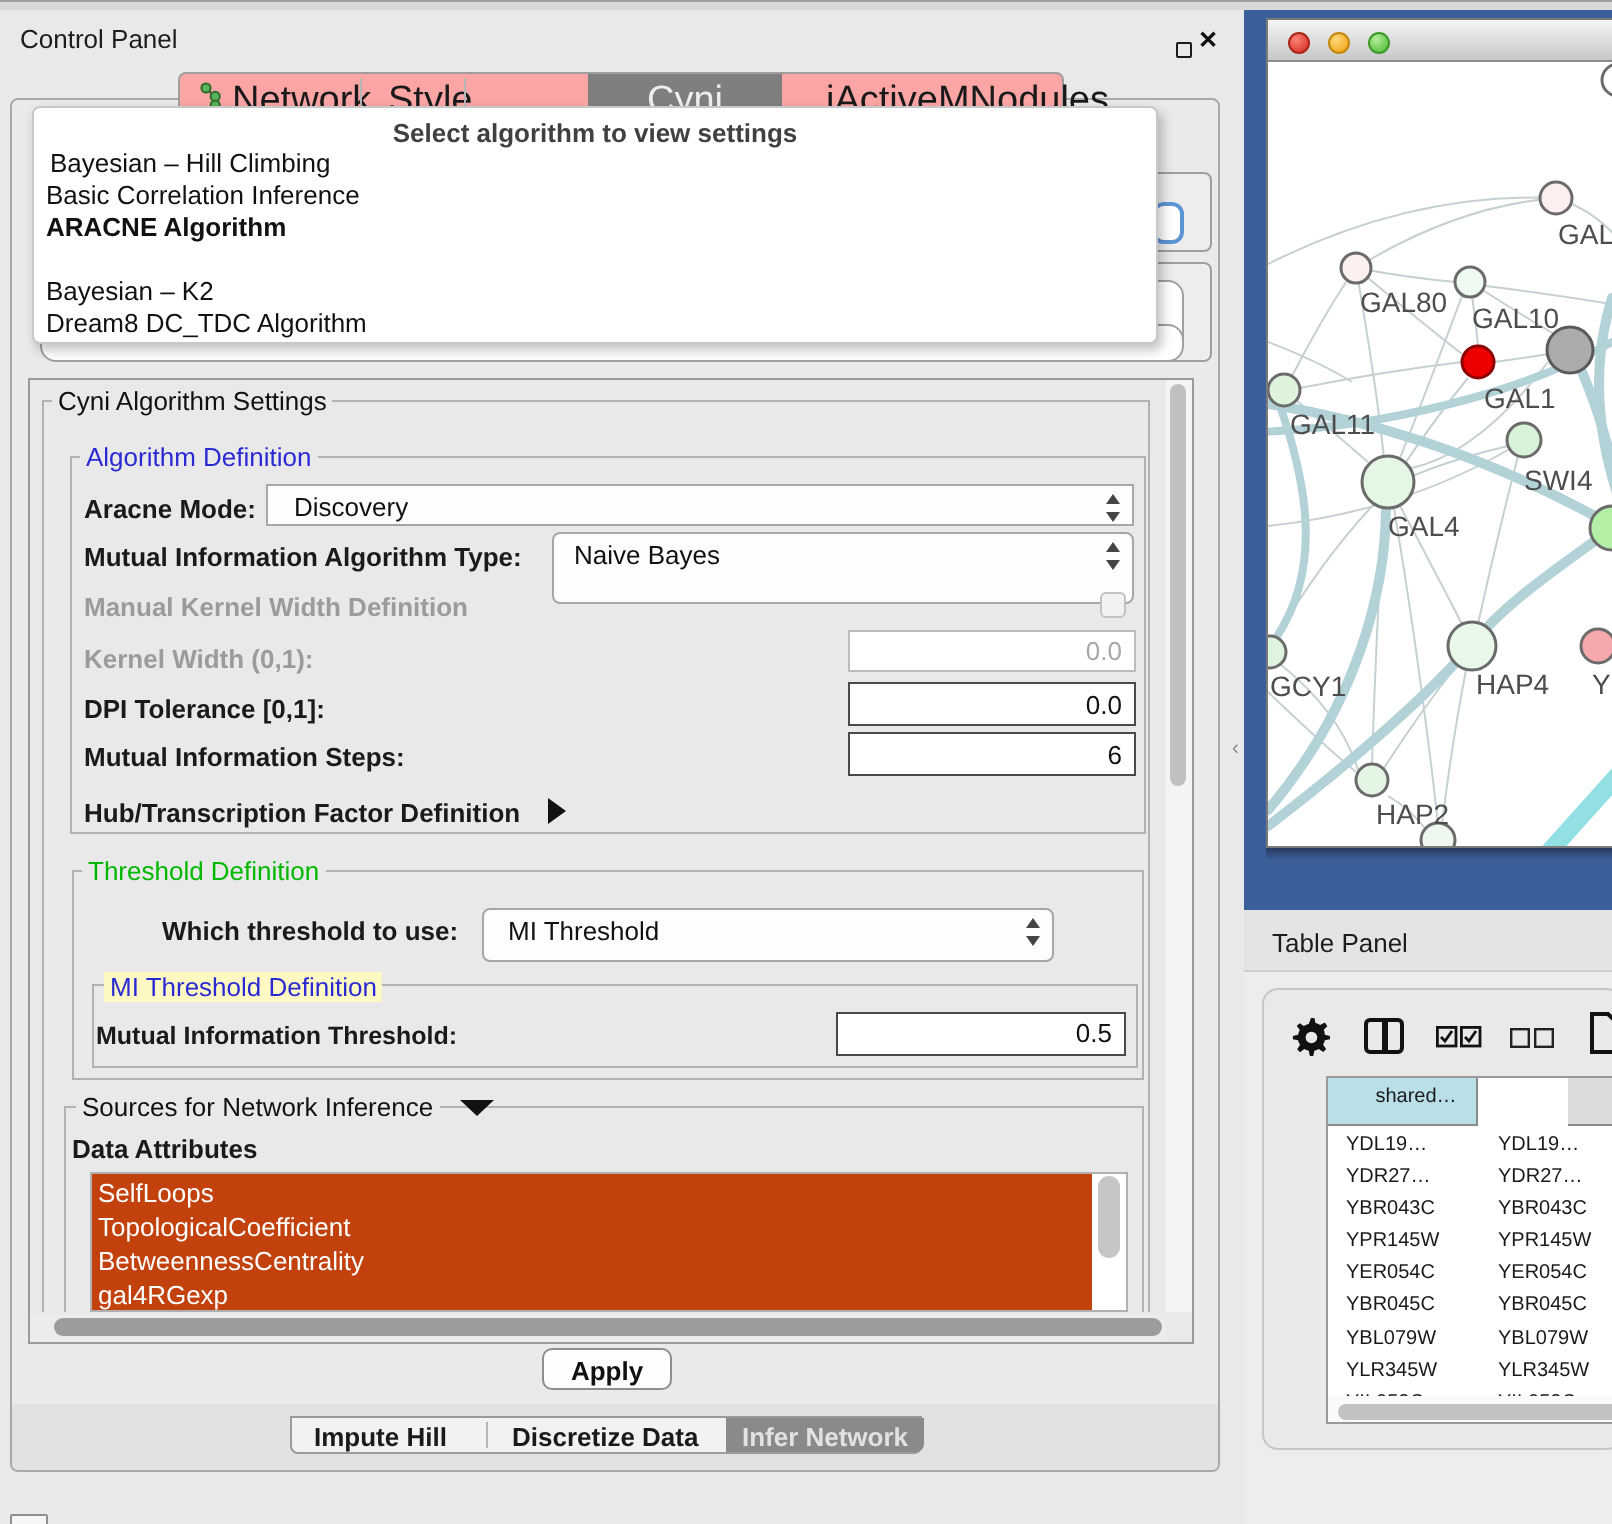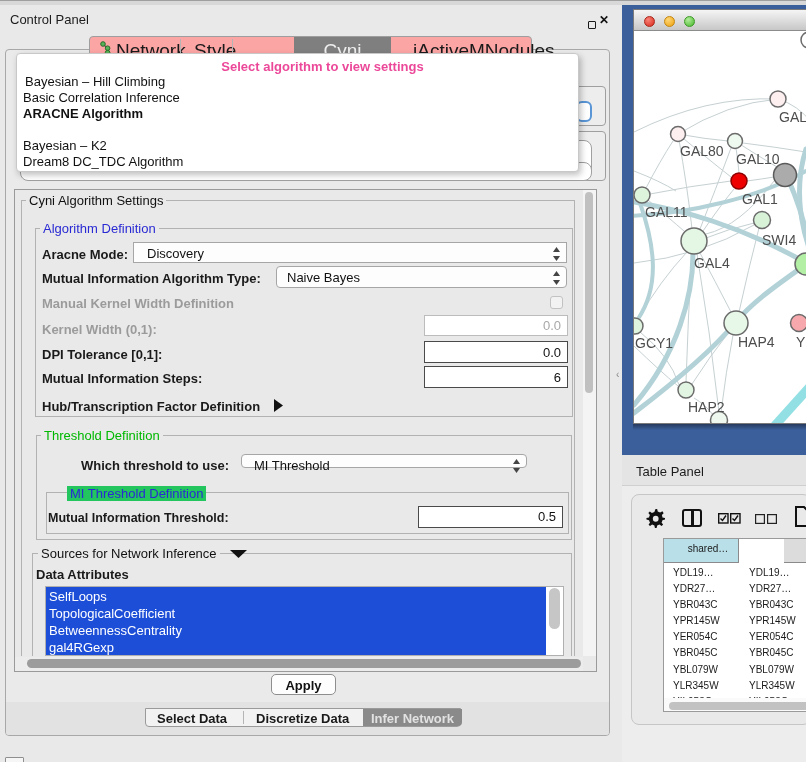--- a/index.html
+++ b/index.html
@@ -64,21 +64,21 @@
 
 <div class="abs" style="left:42px;top:247px;font-size:13px;font-weight:bold;color:#1a1a1a;">Aracne Mode:</div>
 <div class="abs" style="left:133px;top:242px;width:434px;height:21px;background:#fdfdfd;border:1px solid #a6a6a6;border-radius:0;">
   <span class="abs" style="left:13px;top:3px;font-size:13px;color:#111;">Discovery</span>
   <svg class="abs" style="right:5px;top:4px;" width="9" height="14" viewBox="0 0 9 14">
       <path d="M4.5 0 L8 5 L1 5 Z" fill="#444"></path>
       <path d="M4.5 14 L8 9 L1 9 Z" fill="#444"></path>
     </svg>
 </div>
 <div class="abs" style="left:42px;top:271px;font-size:13px;font-weight:bold;color:#1a1a1a;">Mutual Information Algorithm Type:</div>
-<div class="abs" style="left:276px;top:266px;width:291px;height:22px;background:#fdfdfd;border:1px solid #a6a6a6;border-radius:4px;">
+<div class="abs" style="left:276px;top:266px;width:291px;height:36px;background:#fdfdfd;border:1px solid #a6a6a6;border-radius:4px;">
   <span class="abs" style="left:10px;top:3px;font-size:13px;color:#111;">Naive Bayes</span>
   <svg class="abs" style="right:5px;top:4px;" width="9" height="14" viewBox="0 0 9 14">
       <path d="M4.5 0 L8 5 L1 5 Z" fill="#444"></path>
       <path d="M4.5 14 L8 9 L1 9 Z" fill="#444"></path>
     </svg>
 </div>
 <div class="abs" style="left:42px;top:296px;font-size:13px;font-weight:bold;color:#9b9b9b;">Manual Kernel Width Definition</div>
 <div class="abs" style="left:550px;top:296px;width:13px;height:13px;background:#f2f2f2;border:1px solid #c2c2c2;border-radius:3px;"></div>
 <div class="abs" style="left:42px;top:322px;font-size:13px;font-weight:bold;color:#9b9b9b;">Kernel Width (0,1):</div>
 <div class="abs" style="left:424px;top:315px;width:144px;height:21px;background:#fff;border:1px solid #bcbcbc;">
@@ -94,63 +94,63 @@
 </div>
 
 <div class="abs" style="left:42px;top:399px;font-size:13px;font-weight:bold;color:#1a1a1a;">Hub/Transcription Factor Definition</div>
 <svg class="abs" style="left:273px;top:399px;" width="11" height="13" viewBox="0 0 11 13">
     <path d="M1 0 L10 6.5 L1 13 Z" fill="#111"></path>
   </svg>
 
 <div class="abs" style="left:36px;top:435px;width:536px;height:105px;border:1px solid #b2b2b2;"></div>
 <div class="abs" style="left:41px;top:428px;background:#e9e9e9;padding:0 3px;font-size:13px;color:#00b800;">Threshold Definition</div>
 <div class="abs" style="left:81px;top:458px;font-size:13px;font-weight:bold;color:#1a1a1a;">Which threshold to use:</div>
-<div class="abs" style="left:241px;top:454px;width:286px;height:14px;background:#fdfdfd;border:1px solid #a6a6a6;border-radius:4px;text-decoration:underline;">
+<div class="abs" style="left:241px;top:454px;width:286px;height:27px;background:#fdfdfd;border:1px solid #a6a6a6;border-radius:4px;text-decoration:underline;">
   <span class="abs" style="left:12px;top:3px;font-size:13px;color:#111;">MI Threshold</span>
   <svg class="abs" style="right:5px;top:4px;" width="9" height="14" viewBox="0 0 9 14">
       <path d="M4.5 0 L8 5 L1 5 Z" fill="#444"></path>
       <path d="M4.5 14 L8 9 L1 9 Z" fill="#444"></path>
     </svg>
 </div>
 <div class="abs" style="left:46px;top:492px;width:523px;height:42px;border:1px solid #b2b2b2;"></div>
-<div class="abs" style="left:52px;top:486px;background:#22c55e;padding:0 3px;font-size:13px;color:#2a2ad4;margin-left:15px;">MI Threshold Definition</div>
+<div class="abs" style="left:52px;top:486px;background:#fef9c3;padding:0 3px;font-size:13px;color:#2a2ad4;">MI Threshold Definition</div>
 <div class="abs" style="left:48px;top:511px;font-size:12.5px;font-weight:bold;color:#1a1a1a;">Mutual Information Threshold:</div>
 <div class="abs" style="left:418px;top:506px;width:145px;height:22px;background:#fff;border:1px solid #4a4a4a;">
   <span class="abs" style="right:6px;top:2px;font-size:13px;color:#111;">0.5</span>
 </div>
 
 <div class="abs" style="left:32px;top:553px;width:540px;height:103px;border:1px solid #b2b2b2;border-bottom:none;"></div>
 <div class="abs" style="left:38px;top:546px;background:#e9e9e9;padding:0 3px;font-size:13px;color:#111;">Sources for Network Inference</div>
 <svg class="abs" style="left:230px;top:550px;" width="17" height="8" viewBox="0 0 17 8">
     <path d="M0 0 L17 0 L8.5 8 Z" fill="#111"></path>
   </svg>
 <div class="abs" style="left:36px;top:567px;font-size:13px;font-weight:bold;color:#1a1a1a;">Data Attributes</div>
 
 <div class="abs" style="left:45px;top:586px;width:519px;height:70px;background:#fff;border:1px solid #b0b0b0;"></div>
-<div class="abs" style="left:46px;top:587px;width:500px;height:68px;background:#1d4ed8;color:#fff;font-size:13px;">
+<div class="abs" style="left:46px;top:587px;width:500px;height:68px;background:#c2410c;color:#fff;font-size:13px;">
   <div class="abs" style="left:3px;top:2px;">SelfLoops</div>
   <div class="abs" style="left:3px;top:19px;">TopologicalCoefficient</div>
   <div class="abs" style="left:3px;top:36px;">BetweennessCentrality</div>
   <div class="abs" style="left:3px;top:53px;">gal4RGexp</div>
 </div>
 <div class="abs" style="left:549px;top:588px;width:11px;height:41px;background:#c6c6c6;border-radius:6px;"></div>
 
 <div class="abs" style="left:271px;top:674px;width:65px;height:21px;background:#fdfdfd;border:1px solid #8e8e8e;border-radius:5px;text-align:center;font-size:13px;font-weight:bold;color:#111;"><span style="position:relative;top:2.5px;">Apply</span></div>
 
 <div class="abs" style="left:6px;top:702px;width:603px;height:33px;background:#e2e2e2;border-radius:0 0 3px 3px;"></div>
 
 <div class="abs" style="left:145px;top:708px;width:316px;height:19px;background:#f2f2f2;border:1px solid #9a9a9a;border-radius:0 0 4px 4px;font-size:13px;font-weight:bold;color:#1a1a1a;">
-  <div class="abs" style="left:11px;top:2px;">Select Data</div>
+  <div class="abs" style="left:11px;top:2px;">Impute Hill</div>
   <div class="abs" style="left:97px;top:2px;width:1px;height:13px;background:#b5b5b5;"></div>
   <div class="abs" style="left:110px;top:2px;">Discretize Data</div>
   <div class="abs" style="left:217px;top:0;width:99px;height:17px;background:#8a8a8a;color:#e2e2e2;text-align:center;border-radius:0 0 4px 0;"><span style="position:relative;top:2px;">Infer Network</span></div>
 </div>
 
 <div class="abs" style="left:16px;top:53px;width:563px;height:119px;background:#fff;border:1px solid #c8c8c8;border-radius:4px;box-shadow:2px 3px 6px rgba(0,0,0,0.25);font-size:13px;color:#111;">
-  <div class="abs" style="left:0;top:5px;width:100%;text-align:center;color:#ec4899;font-weight:bold;margin-left:25px;">Select algorithm to view settings</div>
+  <div class="abs" style="left:0;top:5px;width:100%;text-align:center;color:#404040;font-weight:bold;">Select algorithm to view settings</div>
   <div class="abs" style="left:8px;top:19.5px;">Bayesian – Hill Climbing</div>
   <div class="abs" style="left:6px;top:35.5px;">Basic Correlation Inference</div>
   <div class="abs" style="left:6px;top:51.5px;font-weight:bold;">ARACNE Algorithm</div>
   <div class="abs" style="left:6px;top:83.5px;">Bayesian – K2</div>
   <div class="abs" style="left:6px;top:99.5px;">Dream8 DC_TDC Algorithm</div>
 </div>
 
 <div class="abs" style="left:616px;top:369px;font-size:10px;color:#888;">‹</div>
 
 <div class="abs" style="left:5px;top:757px;width:19px;height:10px;background:#f6f6f6;border:1.5px solid #8f8f8f;border-radius:1px;"></div>

